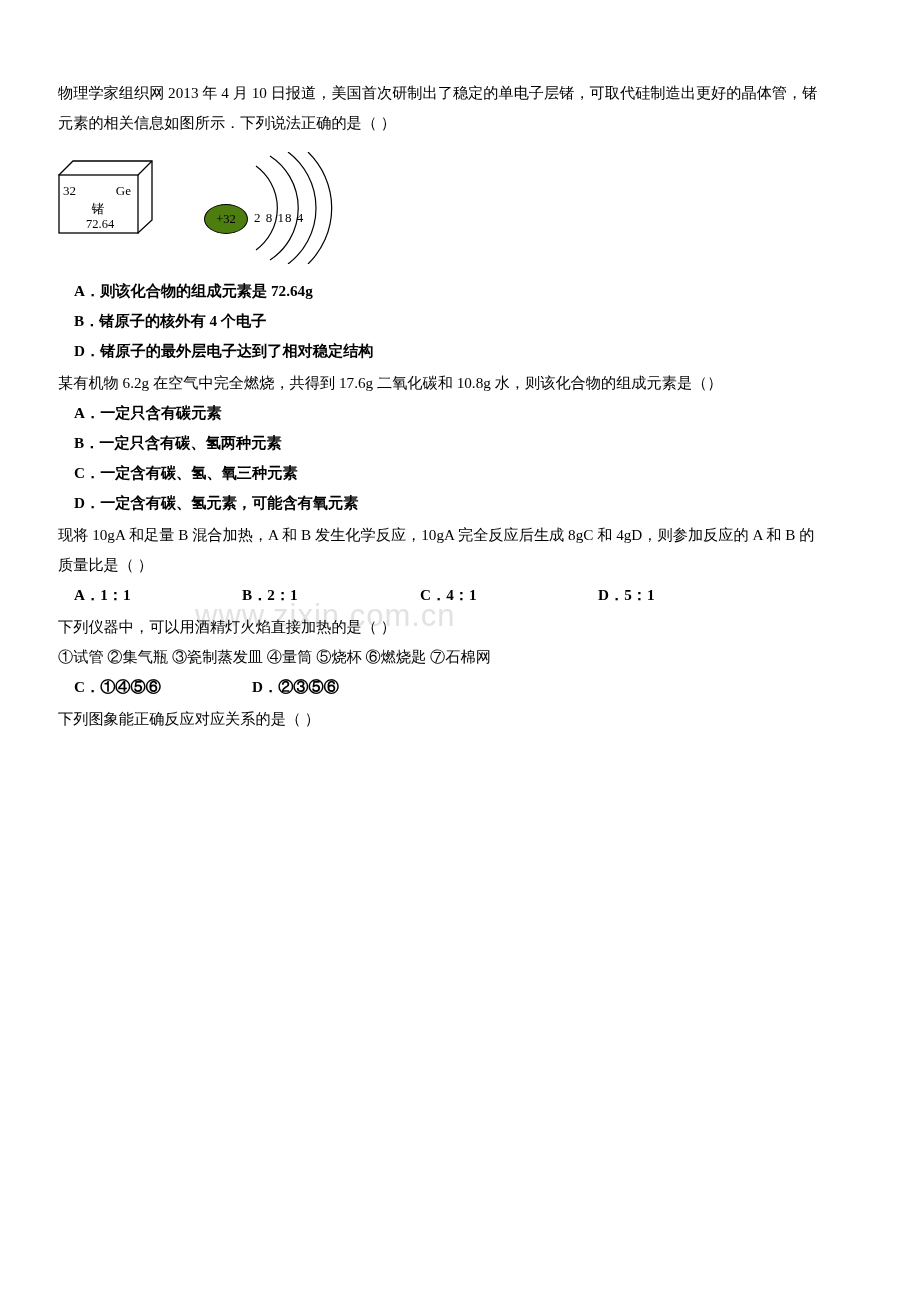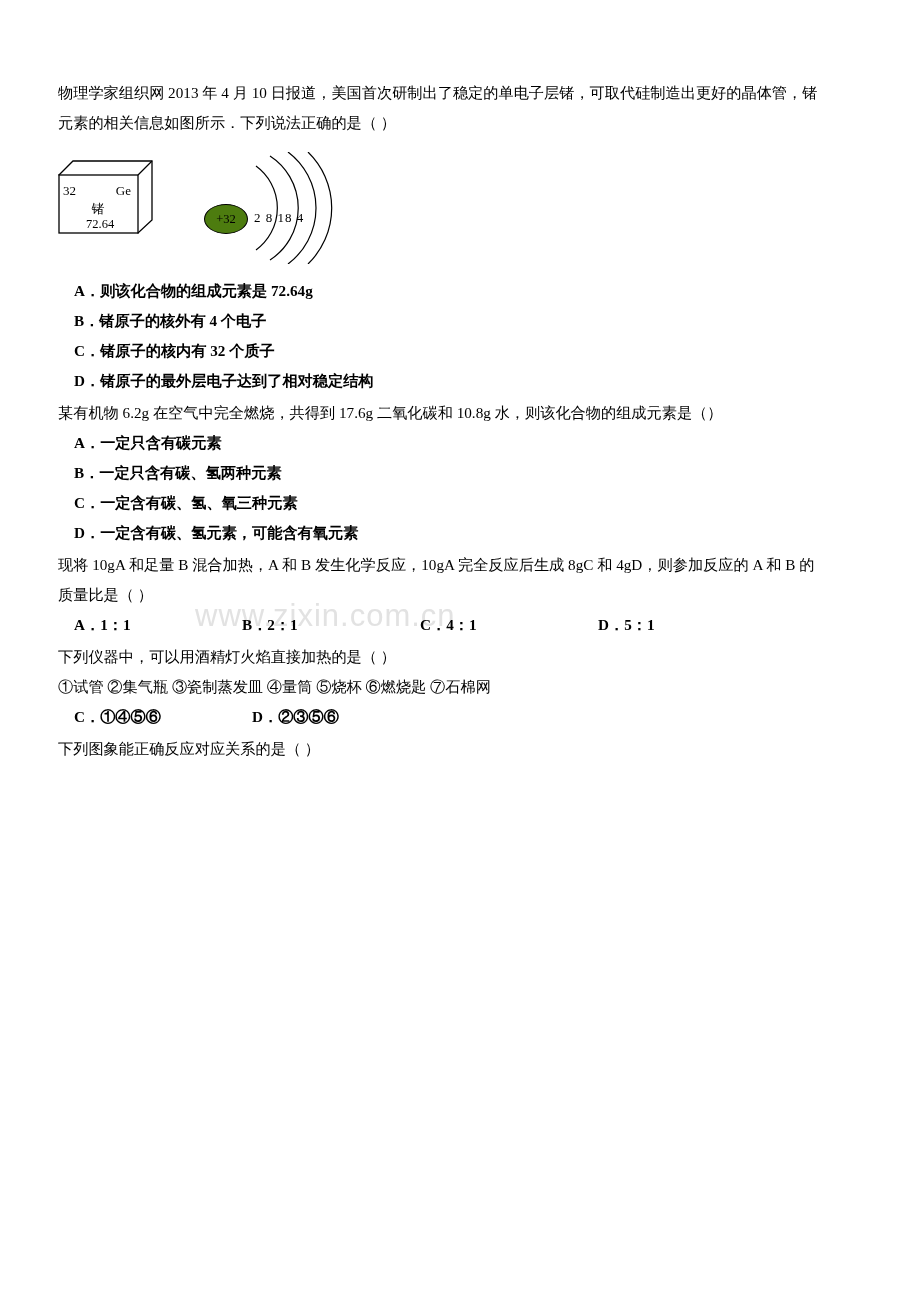--- a/index.html
+++ b/index.html
@@ -180,21 +180,20 @@
             <path d="M 90 0 A 70 70 0 0 1 90 112" fill="none" stroke="#000000" stroke-width="1.2"></path>
             <path d="M 110 0 A 78 78 0 0 1 110 112" fill="none" stroke="#000000" stroke-width="1.2"></path>
           </svg>
           <div class="nucleus">+32</div>
           <div class="nums">2 8 18 4</div>
         </div>
       </div>
 
       <div class="opt">A．则该化合物的组成元素是 72.64g</div>
       <div class="opt">B．锗原子的核外有 4 个电子</div>
-      <div class="opt">C．锗原子的核内有 32 个质子</div>
       <div class="opt">D．锗原子的最外层电子达到了相对稳定结构</div>
     </div>
 
     <div class="q">
       <div class="qline">某有机物 6.2g 在空气中完全燃烧，共得到 17.6g 二氧化碳和 10.8g 水，则该化合物的组成元素是（）</div>
       <div class="opt">A．一定只含有碳元素</div>
       <div class="opt">B．一定只含有碳、氢两种元素</div>
       <div class="opt">C．一定含有碳、氢、氧三种元素</div>
       <div class="opt">D．一定含有碳、氢元素，可能含有氧元素</div>
     </div>

